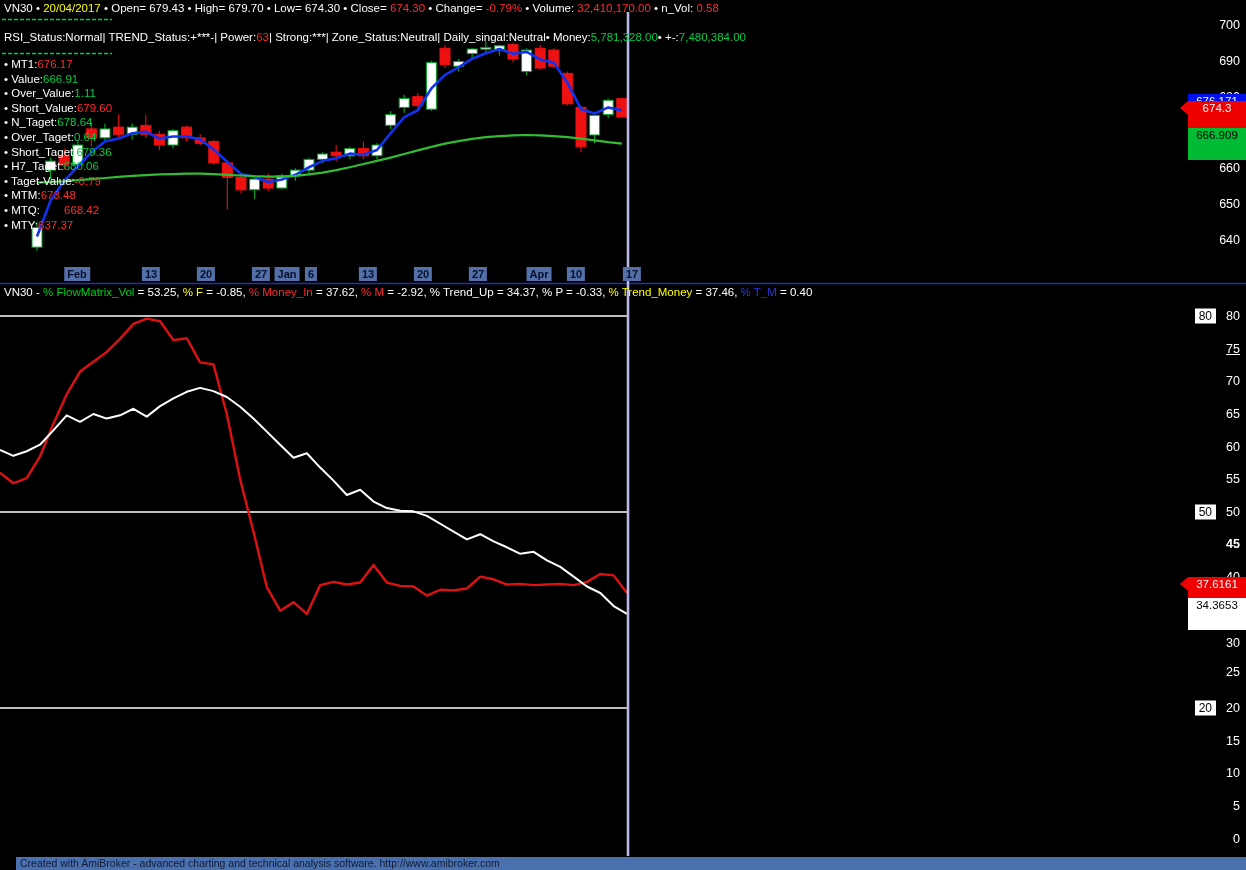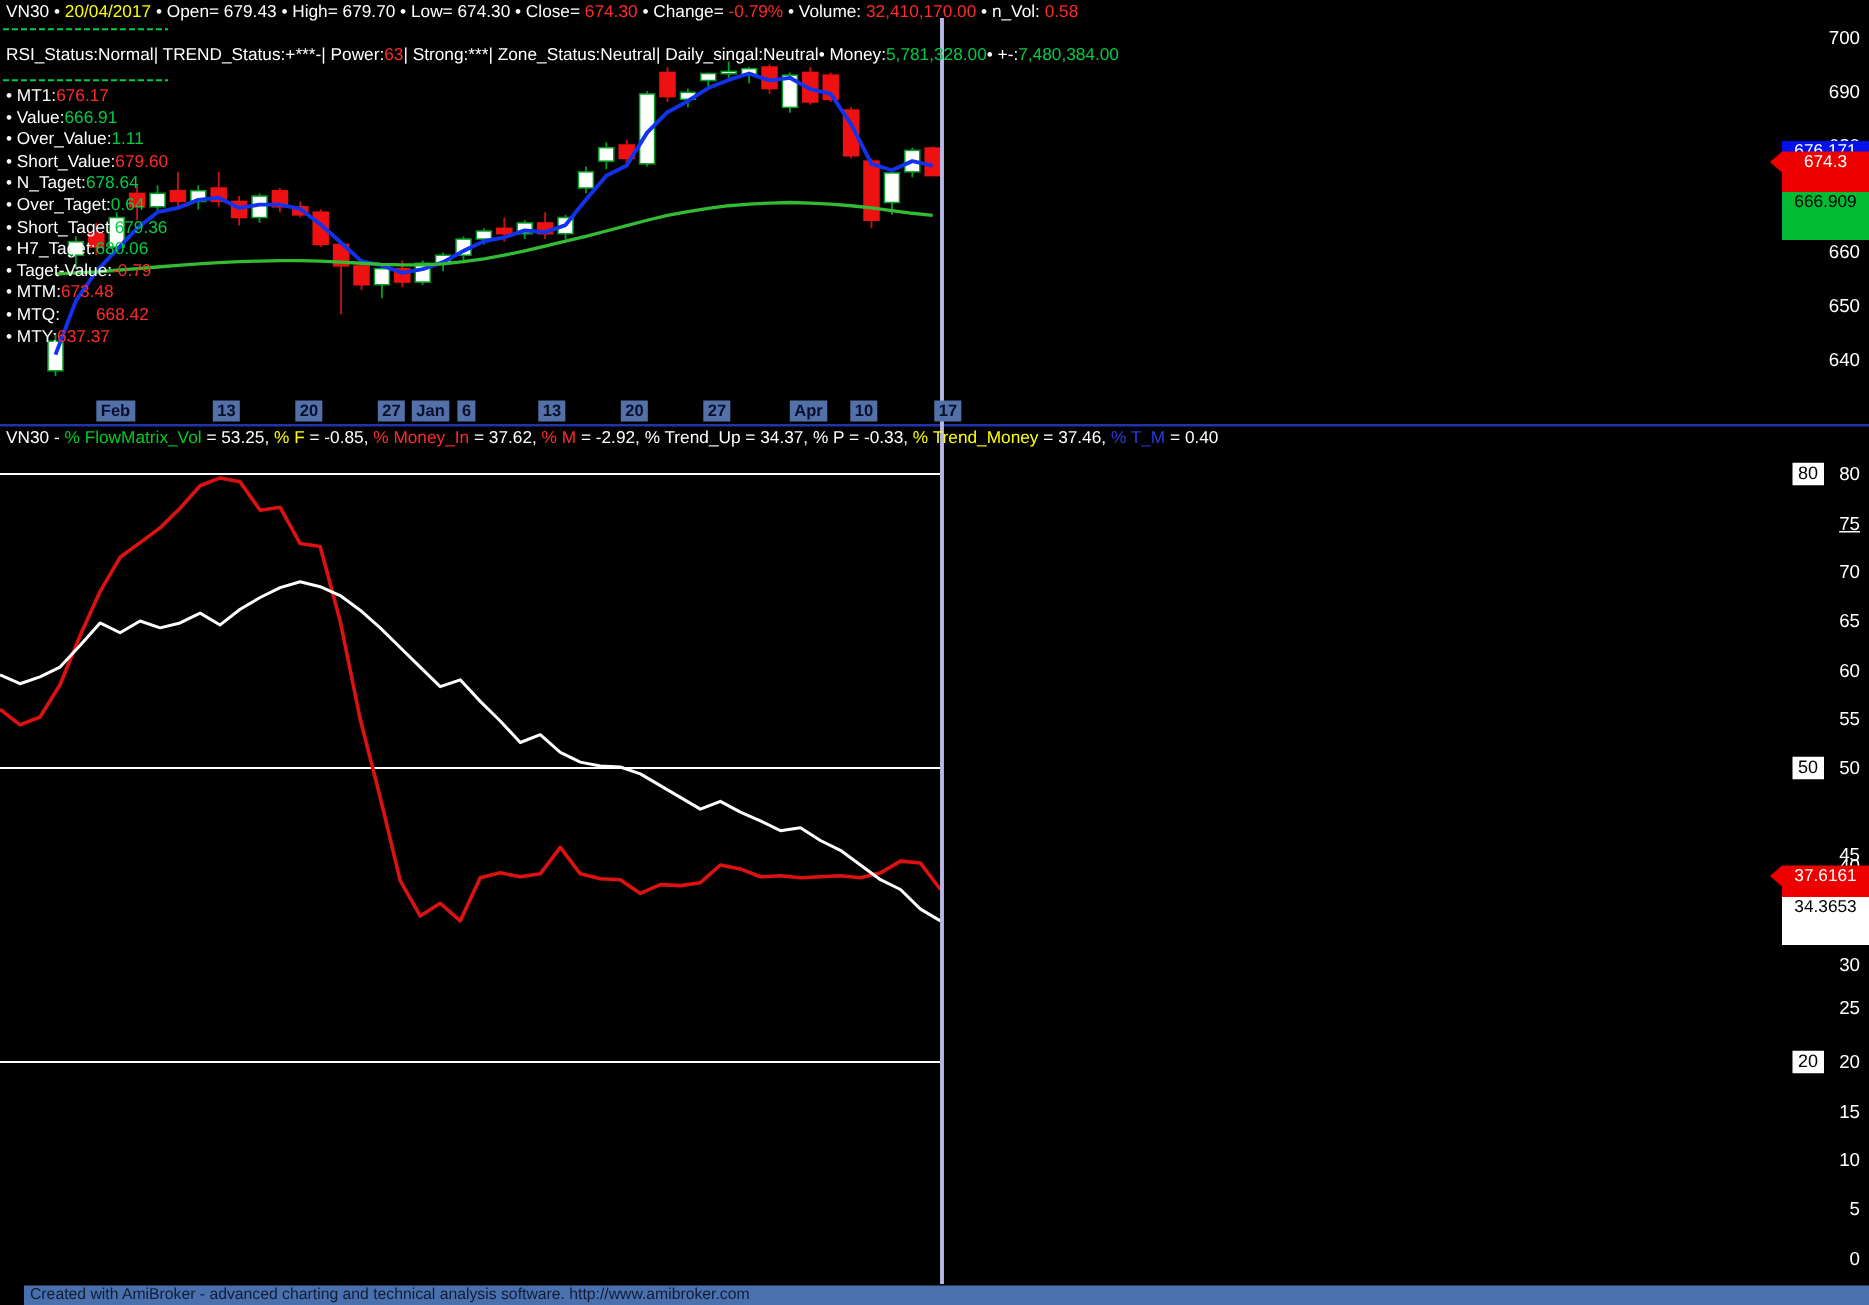--- a/index.html
+++ b/index.html
@@ -169,21 +169,21 @@
       <div class="ytick" style="top: 168.332px;">660</div>
       <div class="ytick" style="top: 204.165px;">650</div>
       <div class="ytick" style="top: 239.998px;">640</div>
       <div class="ytick" style="top: 316px;">80</div>
       <div class="ytick" style="top: 348.666px; text-decoration: underline;">75</div>
       <div class="ytick" style="top: 381.333px;">70</div>
       <div class="ytick" style="top: 414px;">65</div>
       <div class="ytick" style="top: 446.666px;">60</div>
       <div class="ytick" style="top: 479.332px;">55</div>
       <div class="ytick" style="top: 511.999px;">50</div>
-      <div class="ytick" style="top: 570px;">45</div>
+      <div class="ytick" style="top: 544px; font-weight: bold;">45</div>
       <div class="ytick" style="top: 577.332px;">40</div>
       <div class="ytick" style="top: 642.665px;">30</div>
       <div class="ytick" style="top: 672px;">25</div>
       <div class="ytick" style="top: 707.998px;">20</div>
       <div class="ytick" style="top: 740.664px;">15</div>
       <div class="ytick" style="top: 773.331px;">10</div>
       <div class="ytick" style="top: 805.997px;">5</div>
       <div class="ytick" style="top: 838.664px;">0</div>
       <div class="levelbox" style="top: 316px;">80</div>
       <div class="levelbox" style="top: 511.999px;">50</div>

